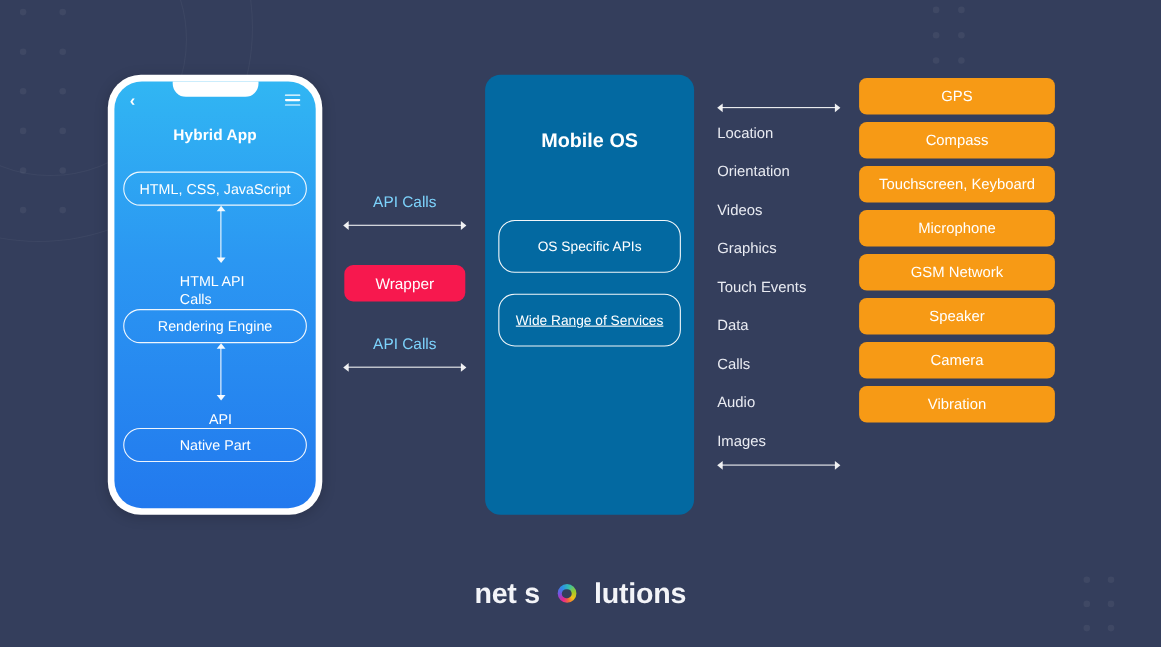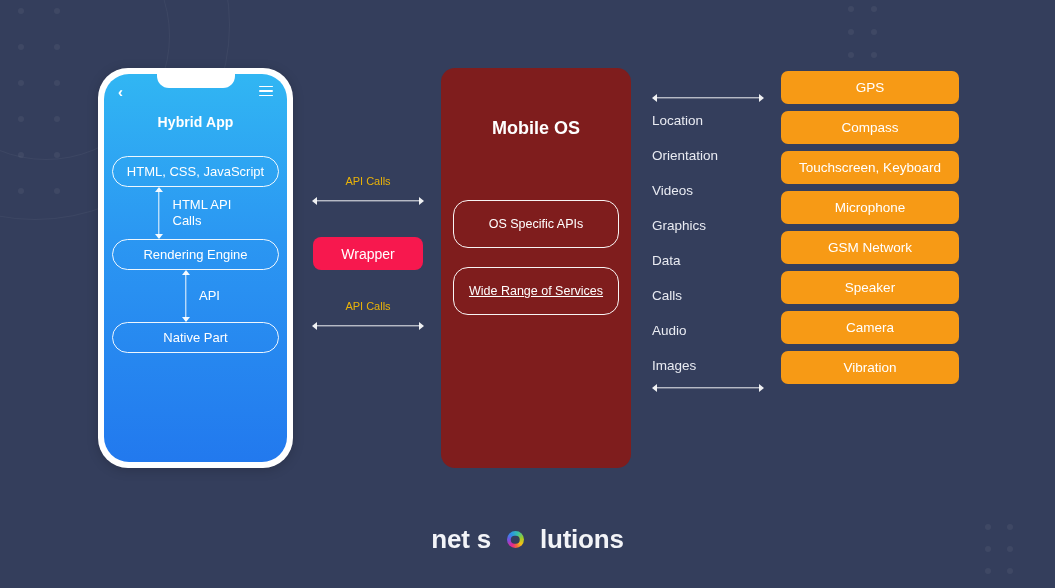--- a/index.html
+++ b/index.html
@@ -146,20 +146,21 @@
   .pill-render { margin-top: 0; }
   .pill-native { margin-top: 0; }
 
   .arrow-block {
     display: flex;
     align-items: center;
     gap: 9px;
     margin-top: 0;
     align-self: center;
     padding-left: 10px;
+    flex-direction: column;
   }
   .v-arrow {
     position: relative;
     width: 9px;
     height: 52px;
     flex: 0 0 auto;
   }
   .v-arrow .shaft {
     position: absolute;
     left: 50%;
@@ -190,22 +191,22 @@
 
   
   .wrapper-col {
     position: absolute;
     left: 305px;
     top: 175px;
     width: 126px;
   }
   .api-group { width: 100%; text-align: center; }
   .api-label {
-    color: #eab308;
-    font-size: 11px;
+    color: #7dd3fc;
+    font-size: 14px;
     margin-bottom: 9px;
   }
   .h-arrow {
     position: relative;
     width: 112px;
     height: 10px;
     margin: 0 auto;
   }
   .h-arrow .shaft {
     position: absolute;
@@ -239,21 +240,21 @@
     justify-content: center;
   }
 
   
   .os-panel {
     position: absolute;
     left: 441px;
     top: 68px;
     width: 190px;
     height: 400px;
-    background: #7f1d1d;
+    background: #0369a1;
     border-radius: 14px;
     display: flex;
     flex-direction: column;
     align-items: center;
   }
   .os-title {
     color: #fff;
     font-size: 18px;
     font-weight: 700;
     margin-top: 50px;
@@ -475,20 +476,21 @@
   <div class="cap-col">
     <div class="h-arrow cap-arrow-top">
       <span class="head left"></span>
         <span class="shaft"></span>
         <span class="head right"></span>
     </div>
     <div class="cap-item">Location</div>
     <div class="cap-item">Orientation</div>
     <div class="cap-item">Videos</div>
     <div class="cap-item">Graphics</div>
+    <div class="cap-item">Touch Events</div>
     <div class="cap-item">Data</div>
     <div class="cap-item">Calls</div>
     <div class="cap-item">Audio</div>
     <div class="cap-item">Images</div>
     <div class="h-arrow cap-arrow-bot">
       <span class="head left"></span>
         <span class="shaft"></span>
         <span class="head right"></span>
     </div>
   </div>

